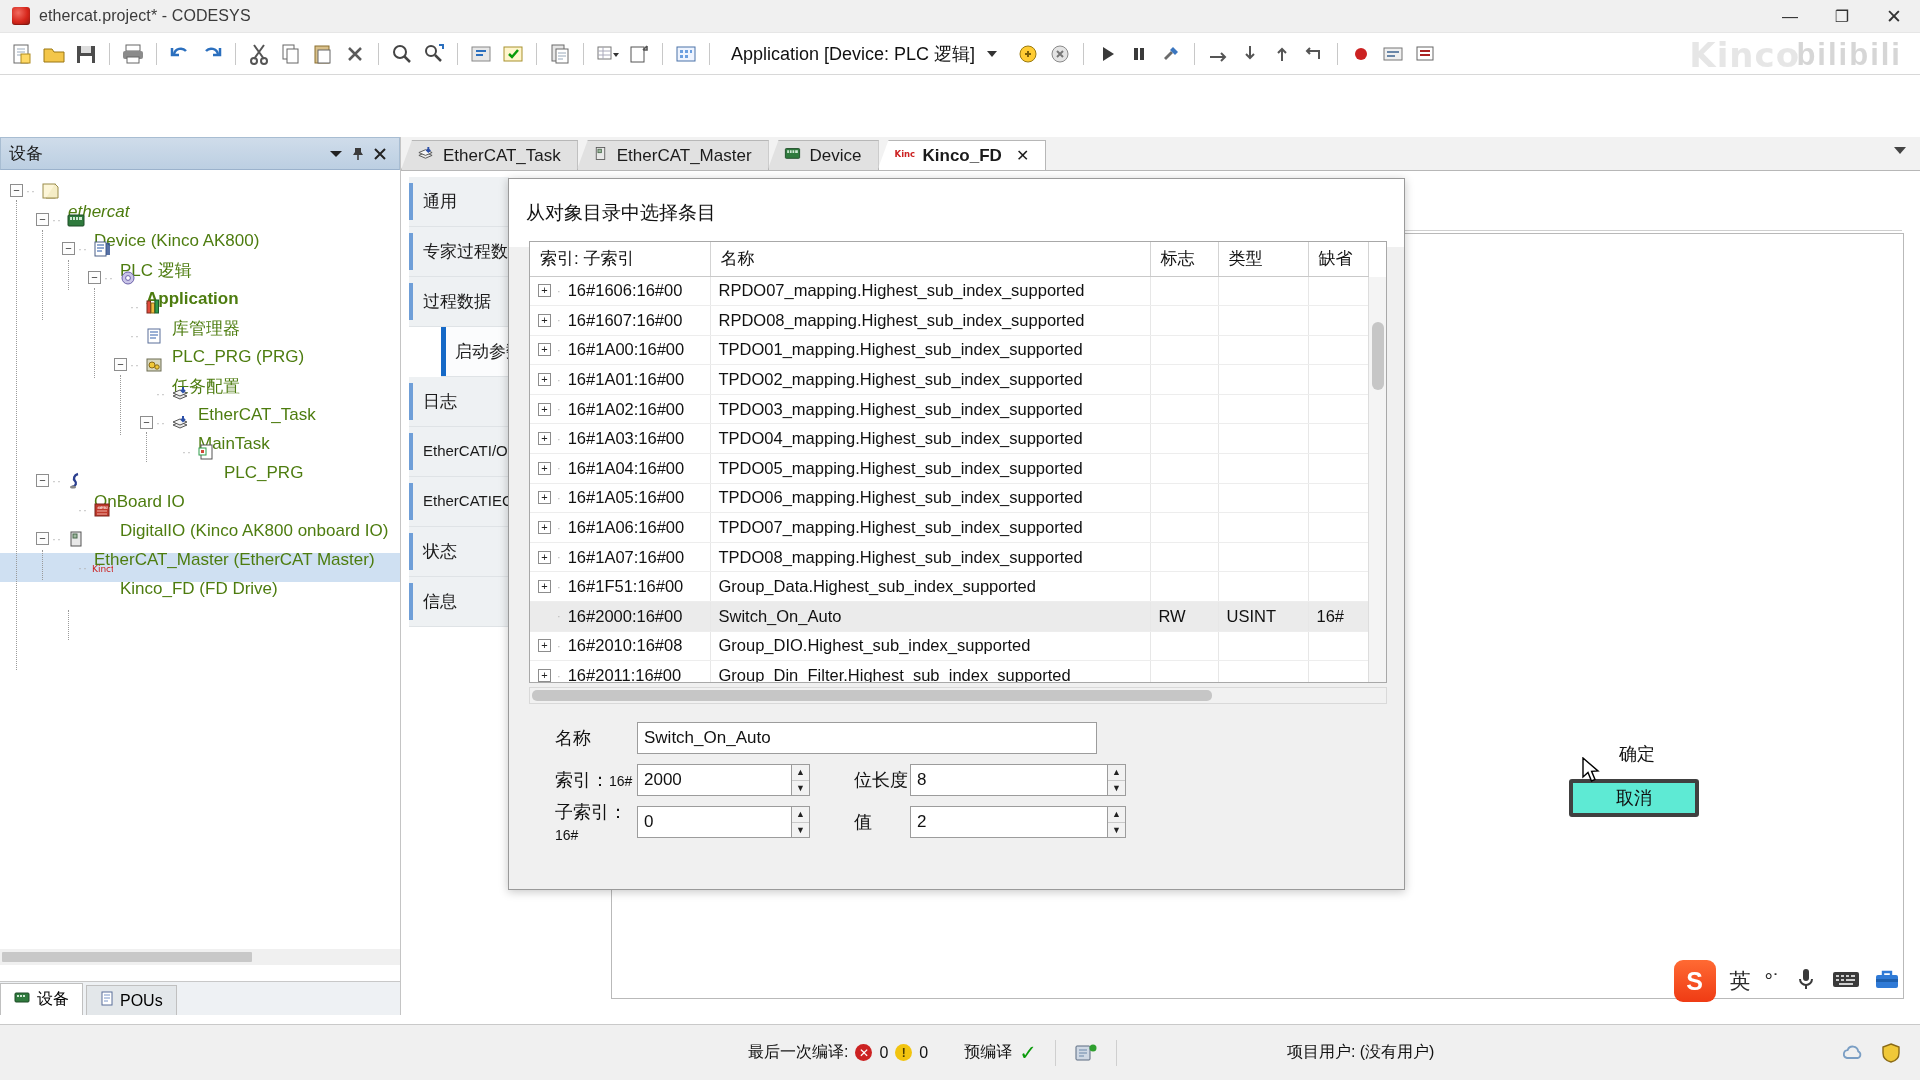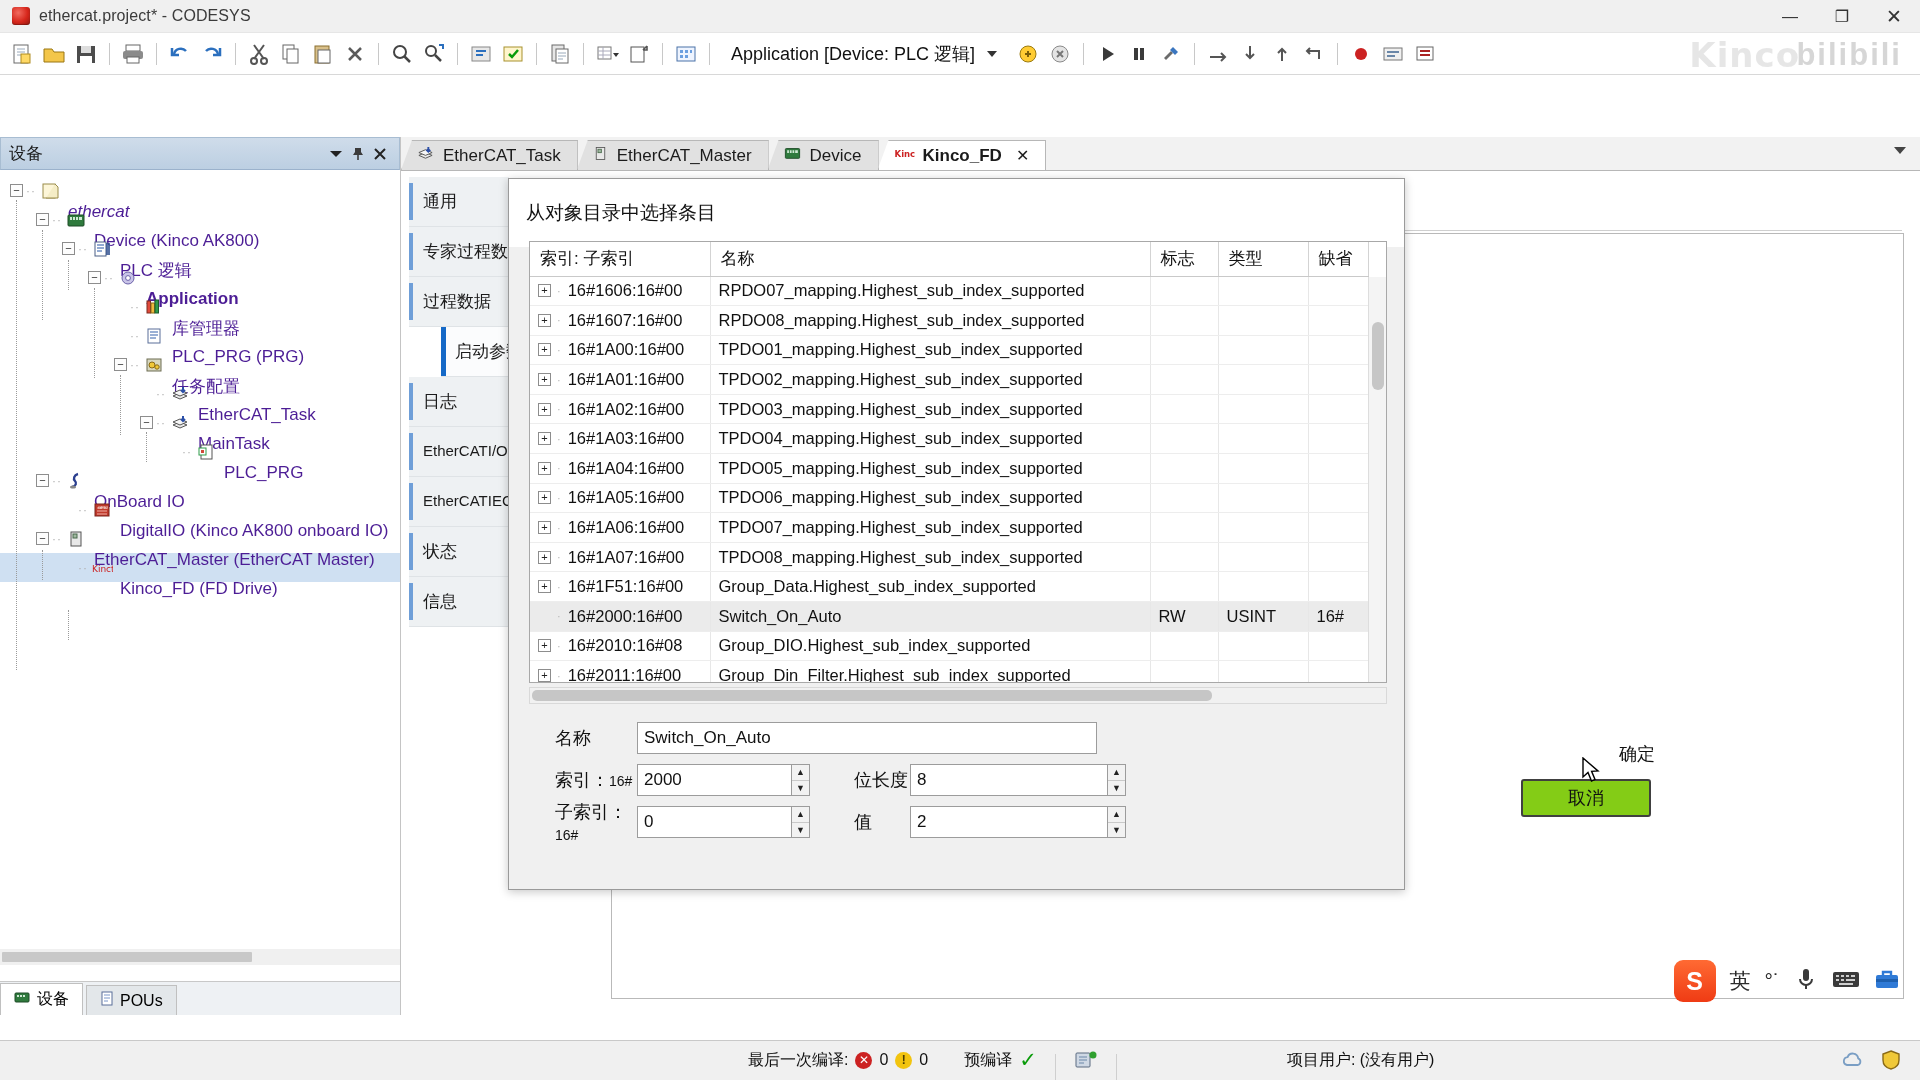--- a/index.html
+++ b/index.html
@@ -83,21 +83,21 @@
   .tnode { display:flex; align-items:center; height:29px; padding-left:6px; white-space:nowrap; }
   .tnode.sel { background:#cfe0f2; }
   .expander {
     width:13px;height:13px;border:1px solid #8d8d8d;background:#fdfdfd;
     display:inline-flex;align-items:center;justify-content:center;
     font-size:11px;line-height:1;color:#333;margin-right:3px; flex:none;
   }
   .exp-spacer { width:13px; margin-right:3px; flex:none; }
   .dots { width:13px; color:#b0b0b0; font-size:12px; letter-spacing:1px; flex:none;}
   .ticon { width:22px;height:20px;margin-right:7px;flex:none;display:flex;align-items:center;justify-content:center;}
-  .tlabel { color:#4c1d95;margin-top:43px; }
+  .tlabel { color:#4d7c0f;margin-top:43px; }
   .tlabel.ital { font-style: italic; }
   .tlabel.bold { font-weight: bold; }
   .vline { position:absolute; width:1px; border-left:1px dotted #9a9a9a; }
 
   .dev-hscroll {
     position:absolute; left:0; bottom:50px; width:400px; height:16px; background:#f0f0f0;
   }
   .dev-hscroll .thumb { position:absolute; left:2px; top:3px; width:250px; height:10px; background:#c8c8c8; border-radius:1px;}
   .devtabs {
     position:absolute; bottom:0; left:0; width:400px; height:34px; background:#eef1f4;
@@ -202,34 +202,34 @@
   .spin div { flex:1; display:flex; align-items:center; justify-content:center; font-size:9px; color:#222; }
   .spin div:first-child { border-bottom:1px solid #c9c9c9; }
   .checkrow { display:flex; align-items:center; gap:8px; margin-left:215px; margin-top:8px;}
   .chk { width:16px;height:16px;border:1px solid #767676; background:#fff; }
 
   .btn {
     width:130px; height:38px; display:flex; align-items:center; justify-content:center;
     font-size:18px; color:#111; border-radius:3px;
   }
   .btn.flat { background:transparent; border:none; }
-  .btn.outline { background:#84cc16; border:2px solid #404040; }
+  .btn.outline { background:#5eead4; border:4px solid #404040;margin-left:48px; }
 
   .cursor { position:absolute; width:20px; height:27px; pointer-events:none; }
 
   
   .imebar { position:absolute; right:20px; bottom:78px; display:flex; align-items:center; gap:14px; }
   .ime-logo { width:42px;height:42px;border-radius:9px;background:linear-gradient(#ff6a33,#ef3b14);
               display:flex;align-items:center;justify-content:center;color:#fff;font-size:25px;font-weight:bold;}
   .ime-item { font-size:21px; color:#2b2b2b; }
 
   
   .statusbar {
-    position:absolute; left:0; bottom:0; width:1920px; height:40px; background:#f0f0f0;
-    border-top:1px solid #c9c9c9; display:flex; align-items:flex-end; font-size:16px; color:#111;
+    position:absolute; left:0; bottom:0; width:1920px; height:56px; background:#f0f0f0;
+    border-top:1px solid #c9c9c9; display:flex; align-items:center; font-size:16px; color:#111;
   }
   .sb-seg { display:flex; align-items:center; gap:7px; padding:0 18px; height:40px; }
   .err-dot { width:17px;height:17px;border-radius:50%;background:#cc2222;color:#fff;font-size:12px;
              display:flex;align-items:center;justify-content:center;font-weight:bold;}
   .warn-dot { width:17px;height:17px;border-radius:50%;background:#f2c40f;color:#4a3c00;font-size:12px;
               display:flex;align-items:center;justify-content:center;font-weight:bold;}
   .chk-green { color:#0a9b0a; font-size:21px; font-weight:bold; }
   .sb-divider { width:1px;height:26px;background:#cfcfcf; }
   .sb-spacer { flex:1; }
 </style>

